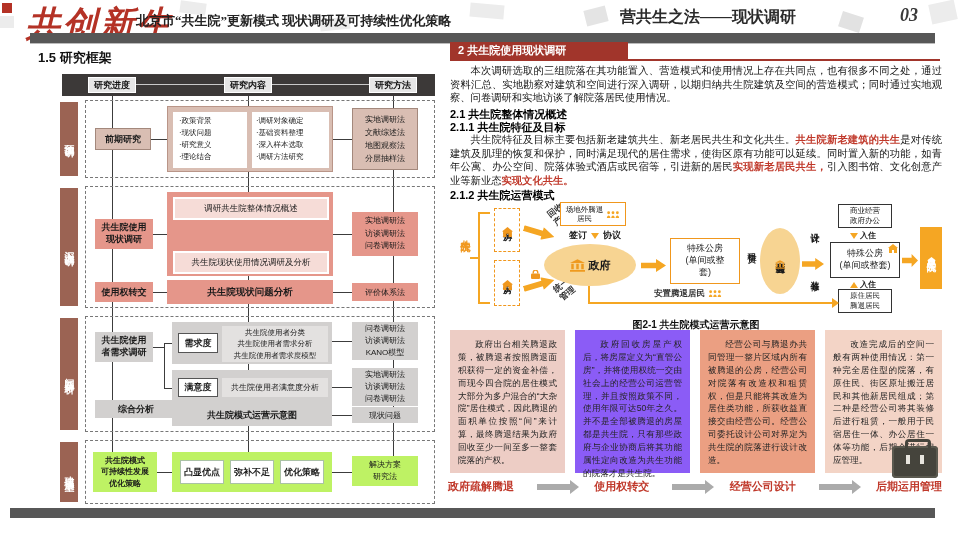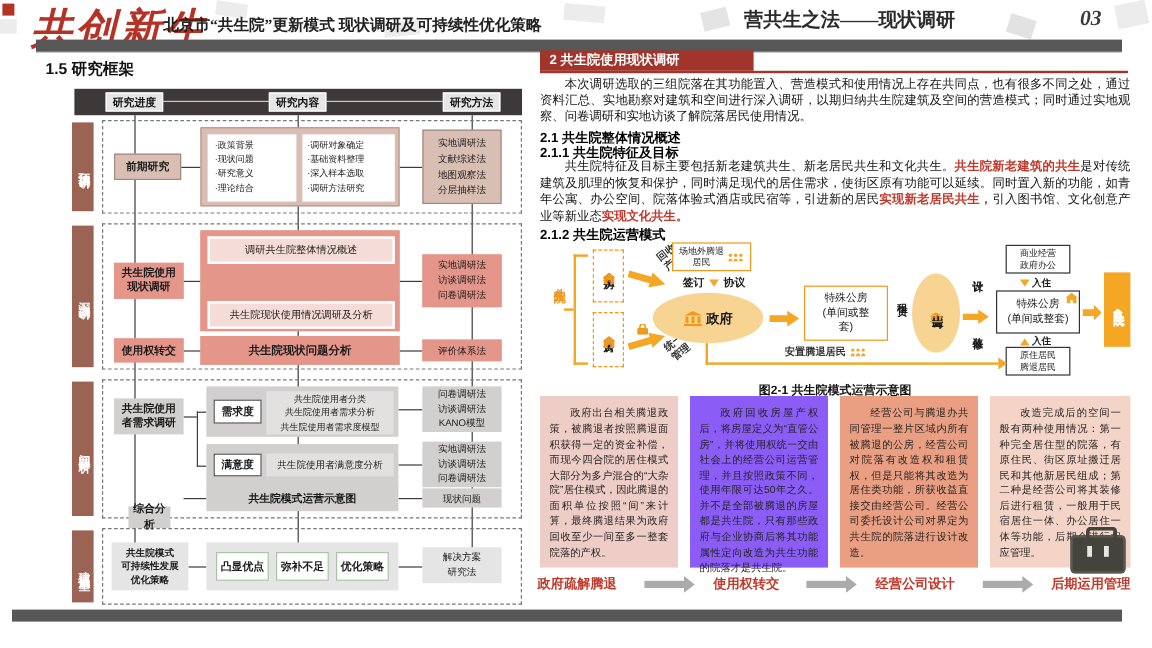--- a/index.html
+++ b/index.html
@@ -25,21 +25,21 @@
   .flow-hline { position:absolute; top:10px; height:1px; background:#c9c9c9; }
   .vline { width:1px; background:#3c3c3c; z-index:0; }
   .hline { height:1px; background:#3c3c3c; z-index:0; }
   .rowdash { border:1px dashed #777; background:transparent; z-index:0; }
   .sidelab { width:18px; background:#9b6353; color:#fff; writing-mode:vertical-rl; letter-spacing:2px; font-size:10px; font-weight:bold; display:flex; align-items:center; justify-content:center; z-index:1; }
   .bx { position:absolute; z-index:1; }
   .tan { background:#d9beb3; border:1px solid #a3887c; }
   .salmon { background:#e5968a; border:1px solid #e5968a; }
   .salmon-in { background:#f6dcd7; border:2px solid #fff; }
   .gray { background:#d2d0cf; }
-  .green { background:#e5e5e5; }
+  .green { background:#bef264; }
   .whitebox { background:#fff; }
   .f8 { font-size:8px; } .f75 { font-size:7.5px; } .f85 { font-size:8.5px; } .f9 { font-size:9px; } .f95 { font-size:9.5px; }
   .bold { font-weight:bold; }
 
   
   .banner { left:450px; top:42px; width:178px; height:17px; background:#a1352b; color:#fff; font-weight:bold; font-size:11px; line-height:17px; padding-left:8px; z-index:2; }
   .banner-line { left:450px; top:59px; width:490px; height:2px; background:#a1352b; }
   .para { font-size:10.3px; line-height:13.5px; color:#141414; text-align:justify; }
   .indent { text-indent:2em; }
   .h2 { font-weight:bold; font-size:11px; color:#000; }
@@ -166,21 +166,21 @@
 <div class="bx gray ctr f8 pre" style="left:352px;top:322px;width:66px;height:38px;line-height:1.5;">问卷调研法
 访谈调研法
 KANO模型</div>
 <div class="bx gray" style="left:172px;top:370px;width:160px;height:36px;">
   <div class="bx whitebox ctr bold f9" style="left:6px;top:8px;width:40px;height:19px;border:1px solid #555;">满意度</div>
   <div class="bx ctr f8" style="left:50px;top:8px;width:106px;height:19px;background:#e3e1e0;">共生院使用者满意度分析</div>
 </div>
 <div class="bx gray ctr f8 pre" style="left:352px;top:368px;width:66px;height:38px;line-height:1.5;">实地调研法
 访谈调研法
 问卷调研法</div>
-<div class="bx gray ctr bold f9" style="left:95px;top:422px;width:35px;height:18px;margin-left:12px;">综合分析</div>
+<div class="bx gray ctr bold f9" style="left:95px;top:400px;width:82px;height:18px;">综合分析</div>
 <div class="bx gray ctr bold f9" style="left:172px;top:404px;width:160px;height:22px;">共生院模式运营示意图</div>
 <div class="bx gray ctr f8" style="left:352px;top:407px;width:66px;height:16px;">现状问题</div>
 
 <div class="abs rowdash" style="left:85px;top:440px;width:350px;height:64px;"></div>
 <div class="abs sidelab" style="left:60px;top:442px;height:60px;">建议展望</div>
 <div class="abs hline" style="left:157px;top:472px;width:15px;"></div>
 <div class="abs hline" style="left:332px;top:472px;width:20px;"></div>
 <div class="bx green ctr bold f8 pre" style="left:93px;top:452px;width:64px;height:40px;line-height:1.4;">共生院模式
 可持续性发展
 优化策略</div>

